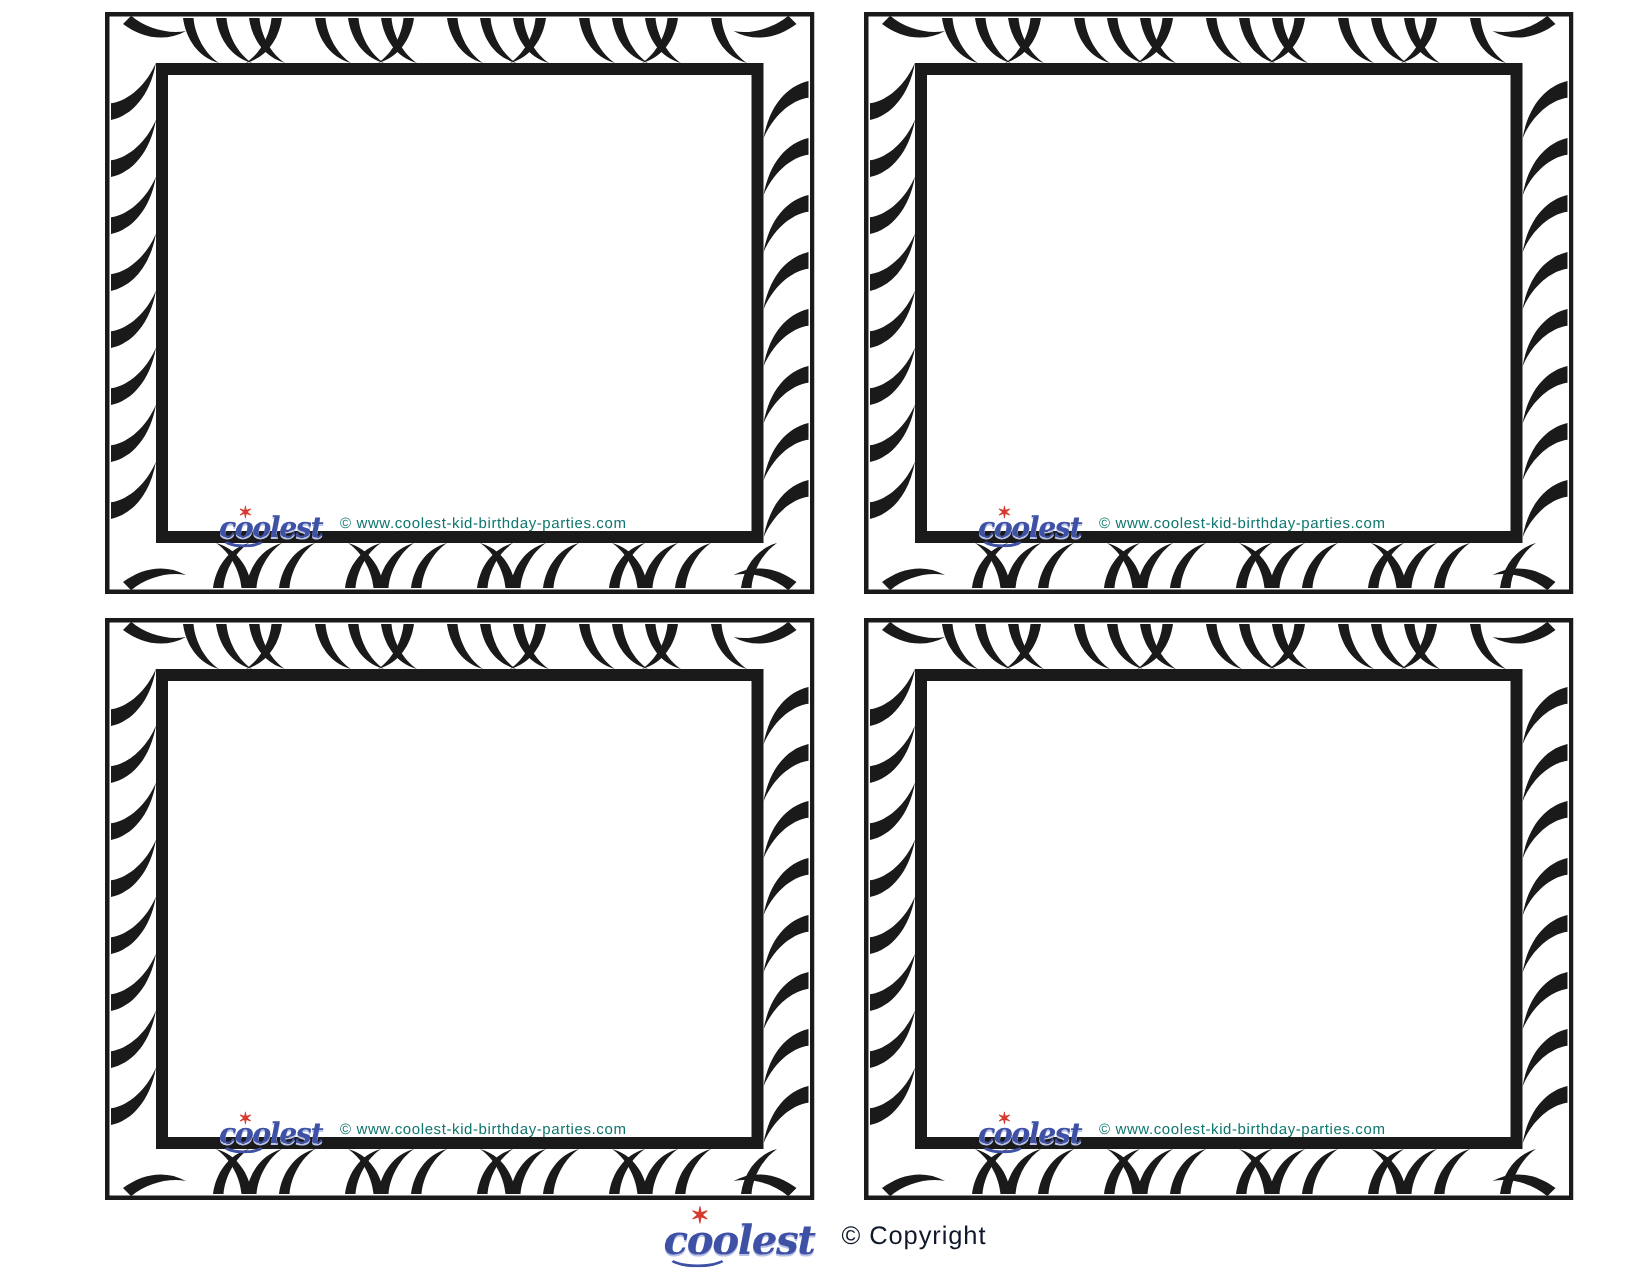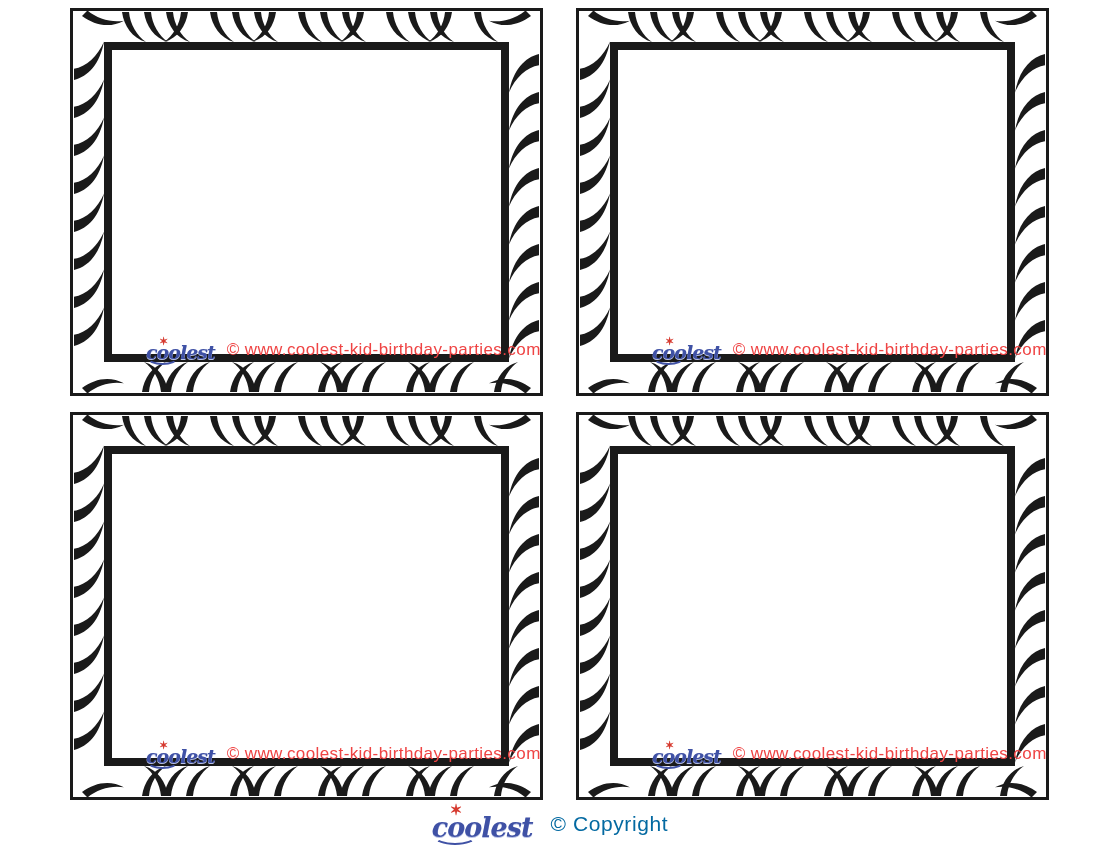--- a/index.html
+++ b/index.html
@@ -32,22 +32,22 @@
     position: absolute;
     left: 76px;
     bottom: 34px;
     display: flex;
     align-items: center;
     gap: 12px;
     white-space: nowrap;
     z-index: 2;
   }
   .wm-url {
-    font-size: 17px;
-    color: #ef4444;
+    font-size: 10px;
+    color: #0f766e;
     letter-spacing: 0.4px;
   }
   
   .logo {
     position: relative;
     display: inline-block;
     font-family: "DejaVu Serif", serif;
     font-style: italic;
     font-weight: bold;
     color: #3f51a5;
@@ -80,22 +80,22 @@
     left: 0;
     top: 806px;
     width: 100%;
     display: flex;
     justify-content: center;
     align-items: center;
     gap: 14px;
     z-index: 2;
   }
   .footer .copyright {
-    font-size: 21px;
-    color: #0369a1;
+    font-size: 17px;
+    color: #0f172a;
     letter-spacing: 0.6px;
     margin-left: 4px;
   }
   .footer .footer-url {
     font-size: 16.5px;
     color: #404040;
     letter-spacing: 0.8px;
     margin-left: 28px;
   }
 </style>

